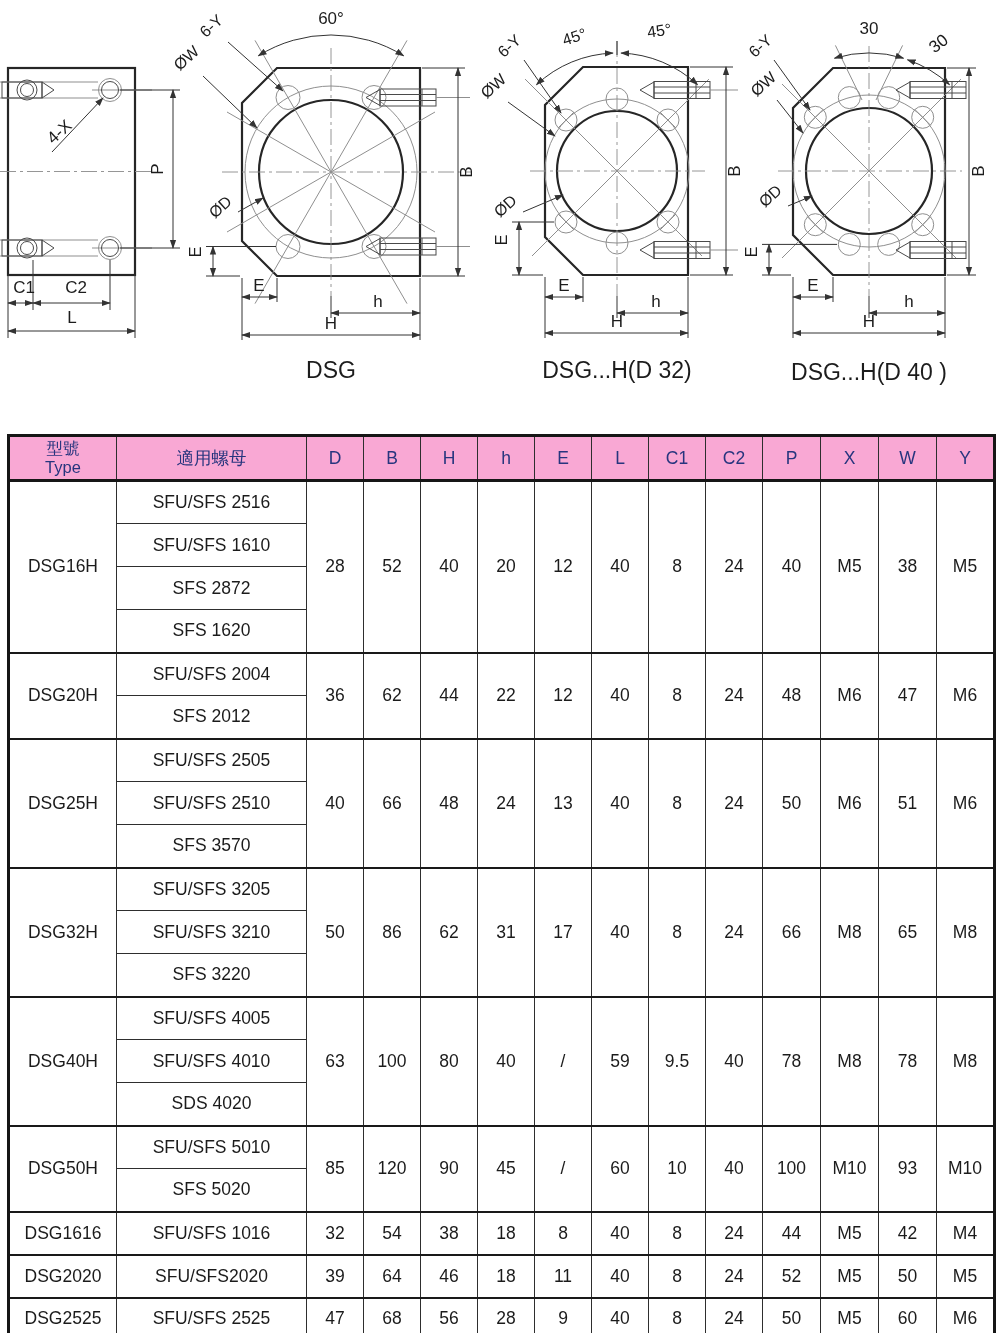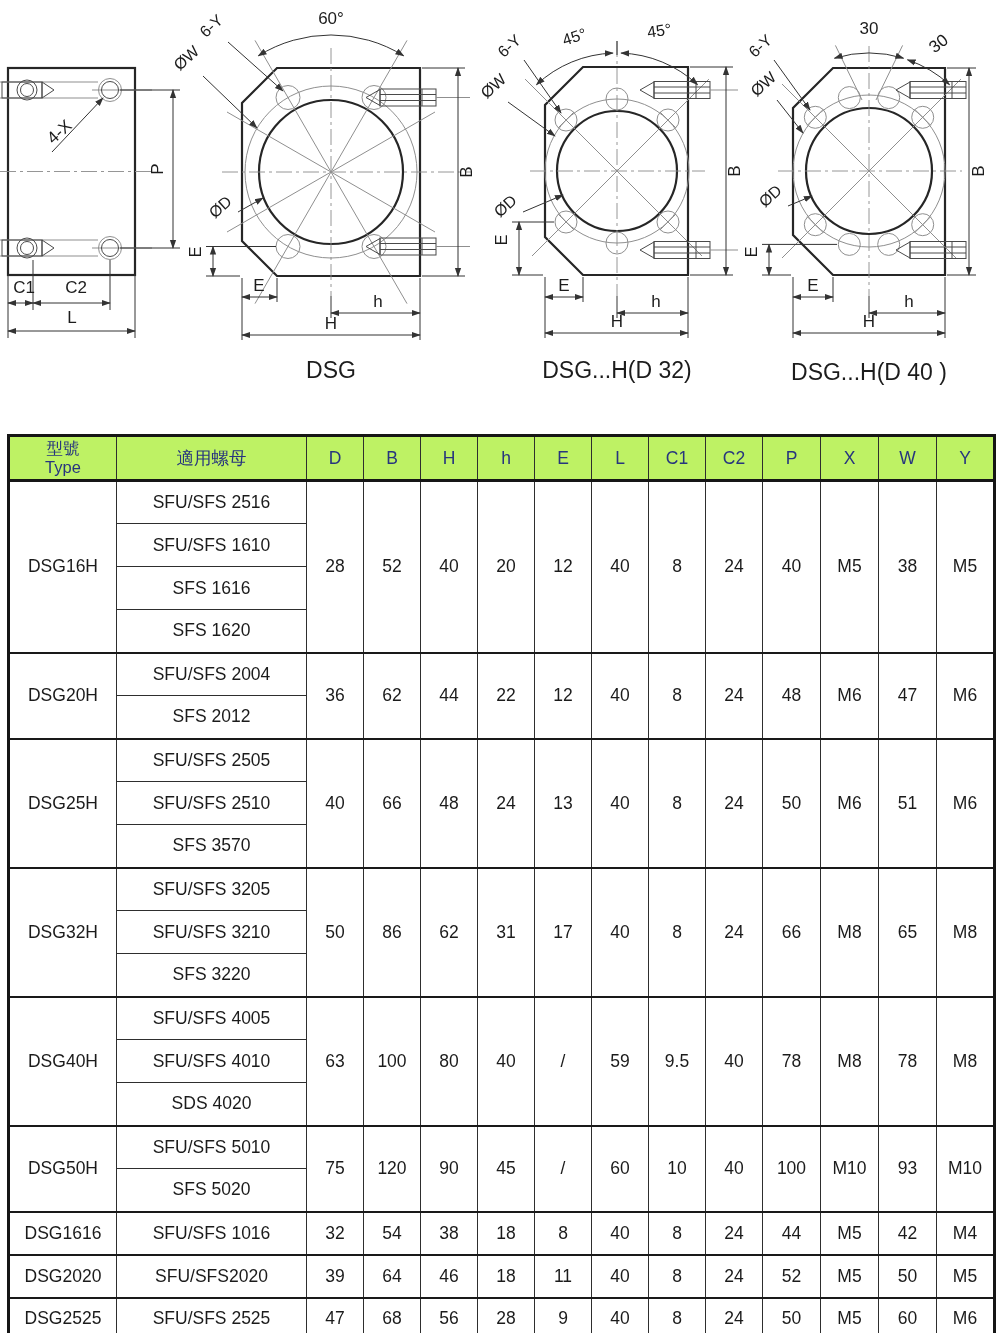--- a/index.html
+++ b/index.html
@@ -12,21 +12,21 @@
   .cl{fill:none;stroke:#8a8a8a;stroke-width:0.9;stroke-dasharray:16 4 3 4;}
   .dim{fill:none;stroke:#333;stroke-width:1;}
   .lbl{font-size:17px;}
   .lbl-s{font-size:16px;}
   .ttl{font-size:23px;}
   
   .spec{border-collapse:collapse;margin:6px 0 0 7px;table-layout:fixed;}
   .spec th,.spec td{border:1.6px solid #2e2e2e;text-align:center;vertical-align:middle;
         font-size:17.5px;padding:0;overflow:hidden;white-space:nowrap;}
   .spec{border:3.2px solid #161616;}
-  .spec thead th{background:#bef264;color:#27357e;font-weight:normal;border-bottom:3px solid #161616;}
+  .spec thead th{background:#f9a8d4;color:#27357e;font-weight:normal;border-bottom:3px solid #161616;}
   .spec .th2{line-height:1.15;font-size:16.5px;}
   .spec tr{height:43px;}
   .spec tr.hdr{height:45px;}
   .spec tr.gs td{border-top:2.4px solid #191919;}
 </style>
 </head>
 <body>
 
 <div class="page">
 
@@ -347,21 +347,21 @@
       <td rowspan="4">24</td>
       <td rowspan="4">40</td>
       <td rowspan="4">M5</td>
       <td rowspan="4">38</td>
       <td rowspan="4">M5</td>
     </tr>
     <tr>
           <td>SFU/SFS 1610</td>
         </tr>
     <tr>
-          <td>SFS 1616</td>
+          <td>SFS 2872</td>
         </tr>
     <tr>
           <td>SFS 1620</td>
         </tr>
 
     <tr class="gs">
       <td rowspan="2">DSG20H</td>
       <td>SFU/SFS 2004</td>
       <td rowspan="2">36</td>
       <td rowspan="2">62</td>
@@ -445,21 +445,21 @@
     <tr>
           <td>SFU/SFS 4010</td>
         </tr>
     <tr>
           <td>SDS 4020</td>
         </tr>
 
     <tr class="gs">
       <td rowspan="2">DSG50H</td>
       <td>SFU/SFS 5010</td>
-      <td rowspan="2">75</td>
+      <td rowspan="2">85</td>
       <td rowspan="2">120</td>
       <td rowspan="2">90</td>
       <td rowspan="2">45</td>
       <td rowspan="2">/</td>
       <td rowspan="2">60</td>
       <td rowspan="2">10</td>
       <td rowspan="2">40</td>
       <td rowspan="2">100</td>
       <td rowspan="2">M10</td>
       <td rowspan="2">93</td>

